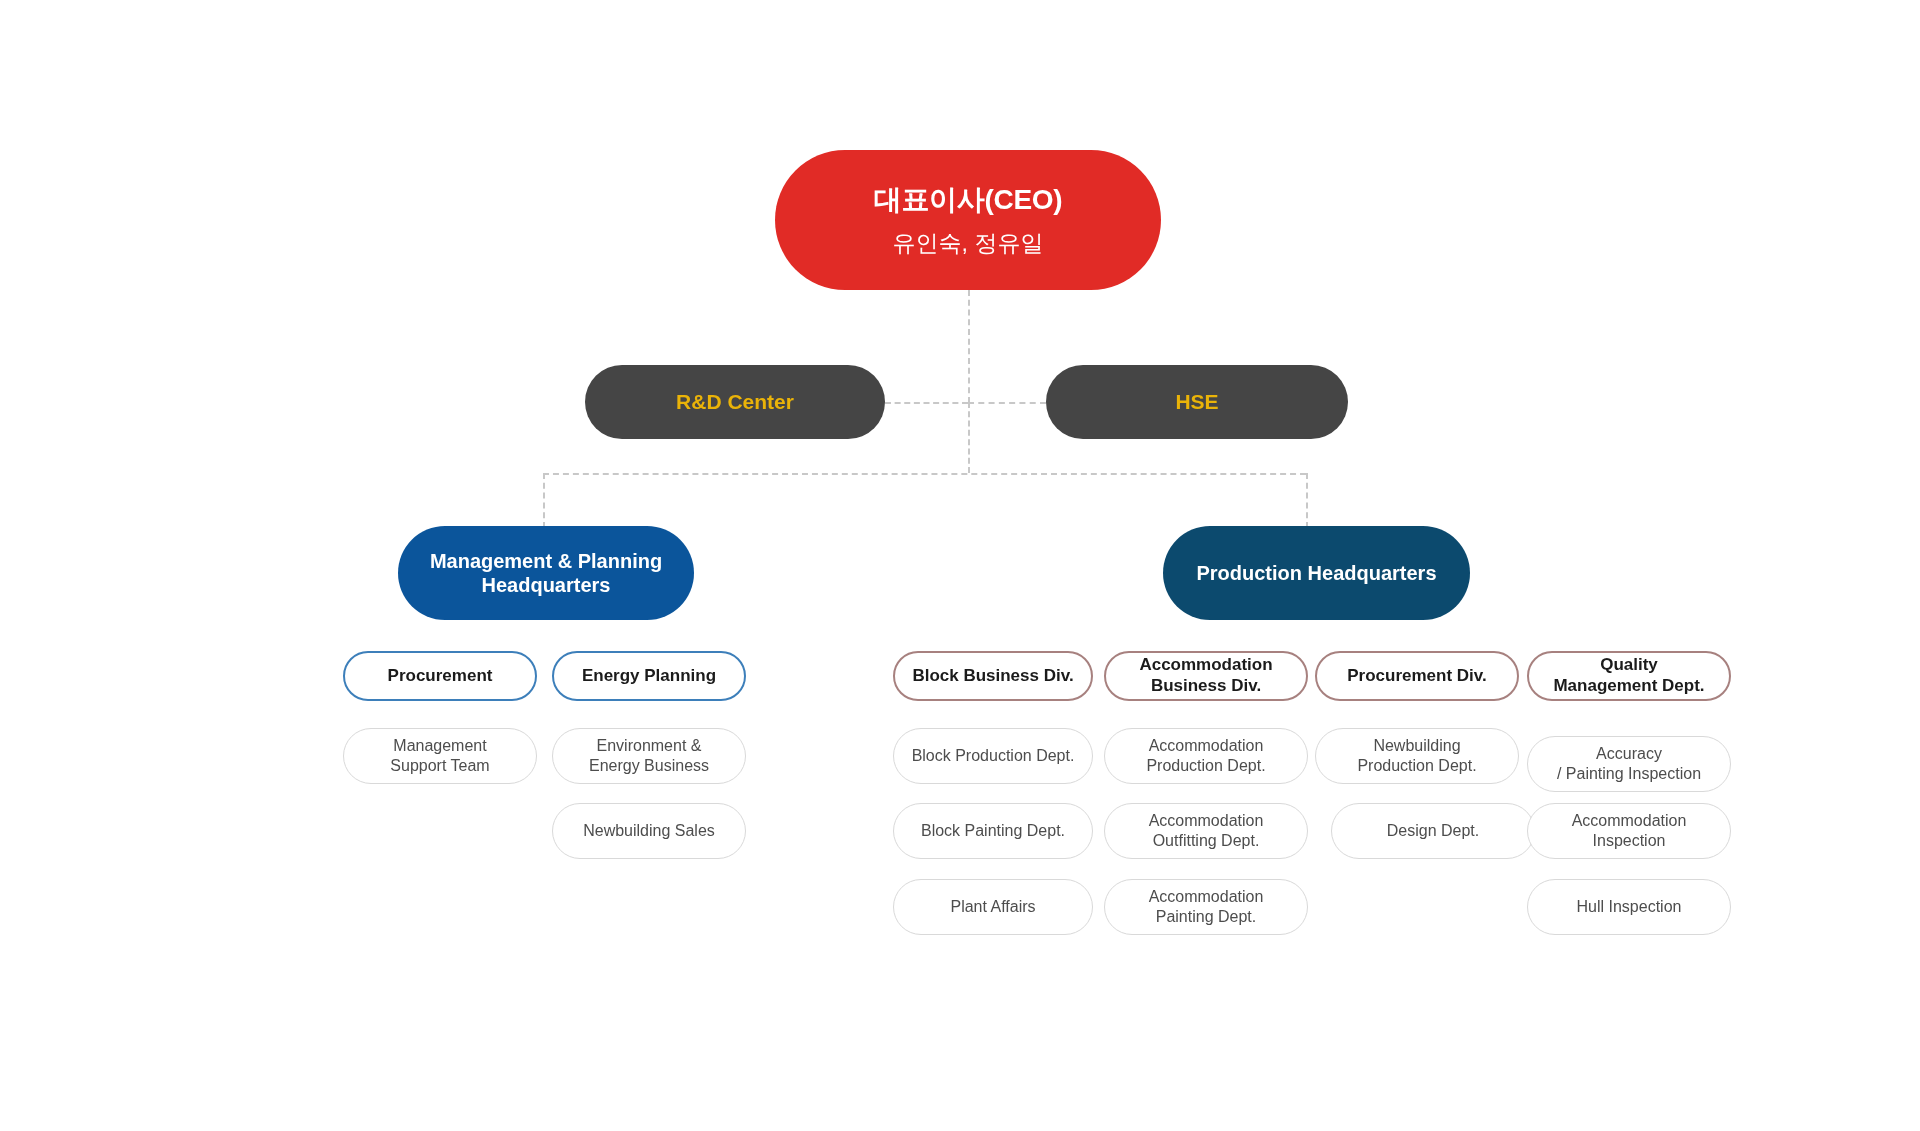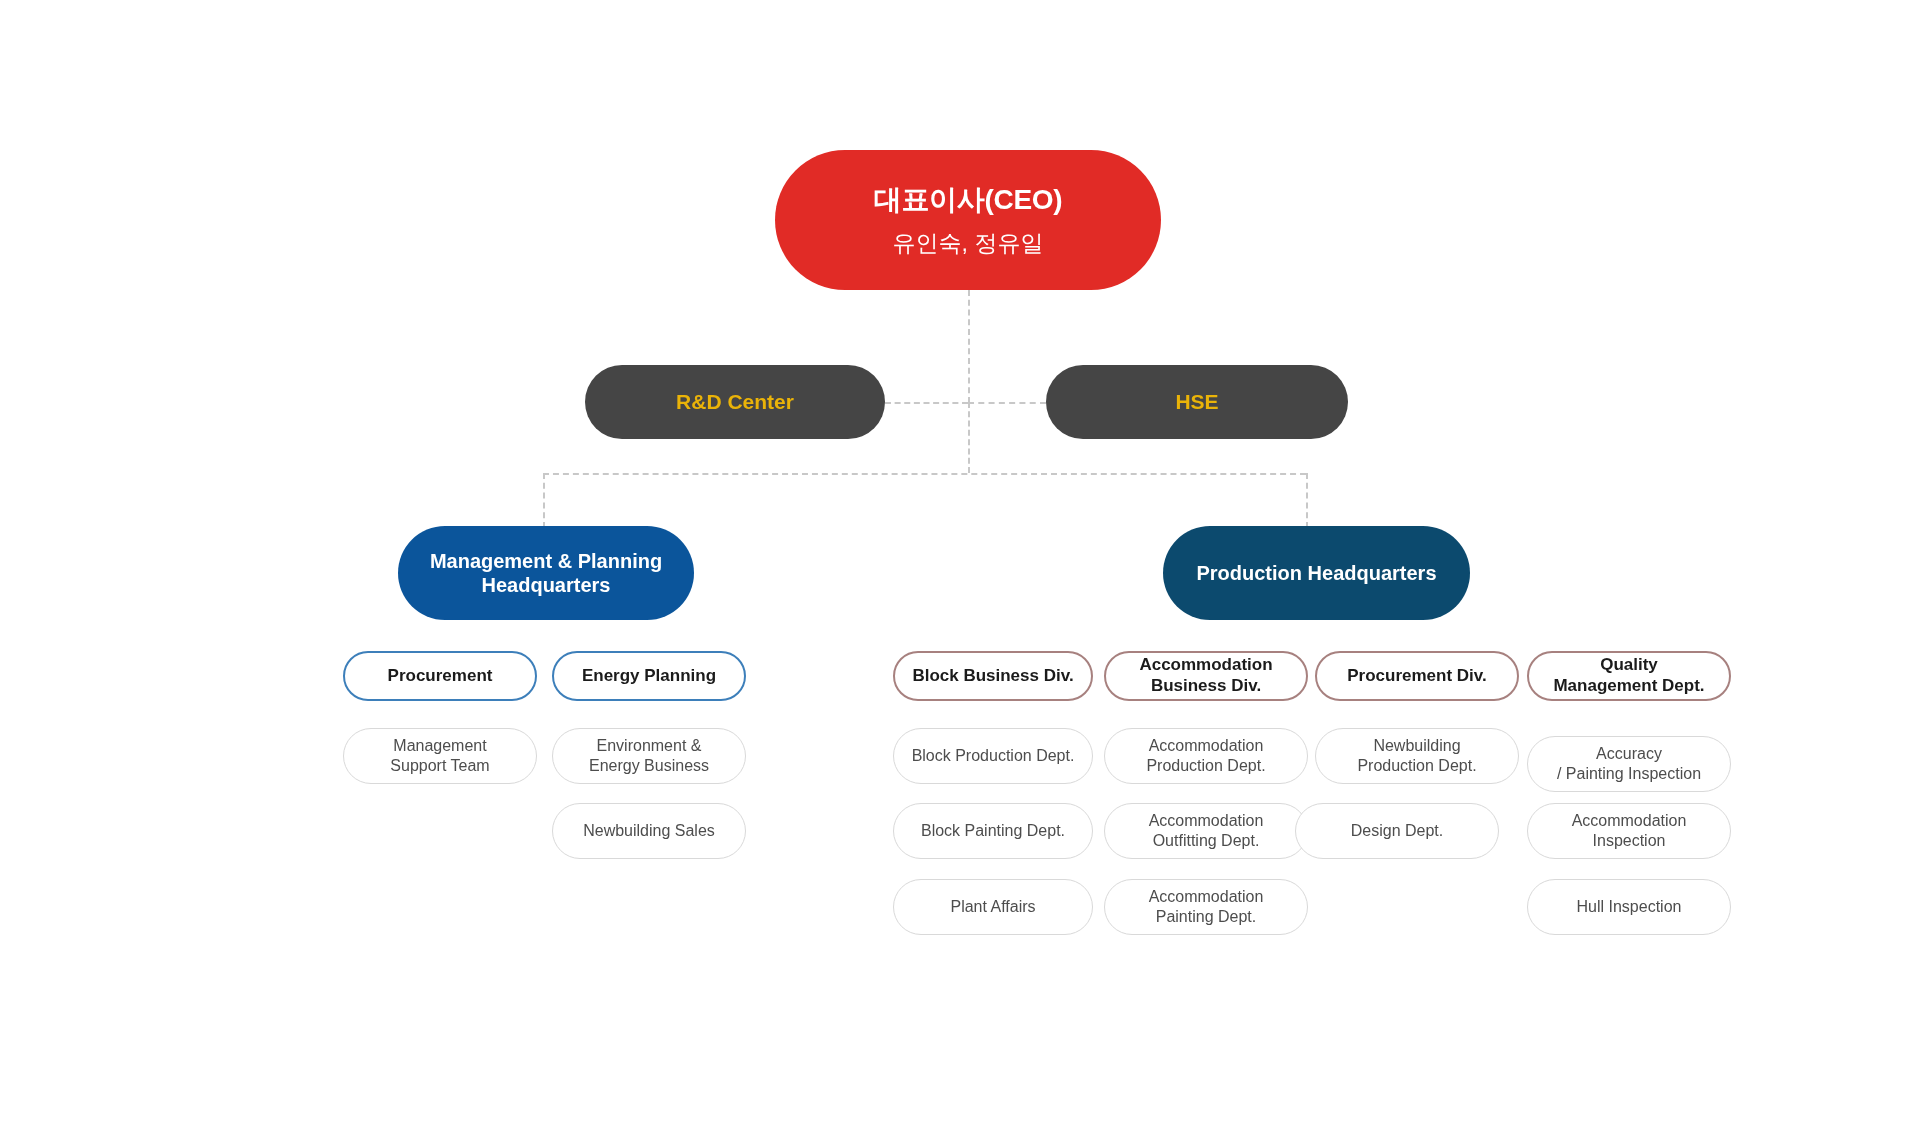--- a/index.html
+++ b/index.html
@@ -160,21 +160,21 @@
   <div class="node sub-box" style="left:1104px; top:879px; width:204px;">
     <span>Accommodation<br>Painting Dept.</span>
   </div>
 
   <div class="node div-box div-mauve" style="left:1315px; width:204px;">
     <span>Procurement Div.</span>
   </div>
   <div class="node sub-box" style="left:1315px; top:728px; width:204px;">
     <span>Newbuilding<br>Production Dept.</span>
   </div>
-  <div class="node sub-box" style="left:1295px; top:803px; width:204px;">
+  <div class="node sub-box" style="left:1331px; top:803px; width:204px;">
     <span>Design Dept.</span>
   </div>
 
   <div class="node div-box div-mauve" style="left:1527px; width:204px;">
     <span>Quality<br>Management Dept.</span>
   </div>
   <div class="node sub-box" style="left:1527px; top:728px; width:204px;margin-top:8px;">
     <span>Accuracy<br>/ Painting Inspection</span>
   </div>
   <div class="node sub-box" style="left:1527px; top:803px; width:204px;">

